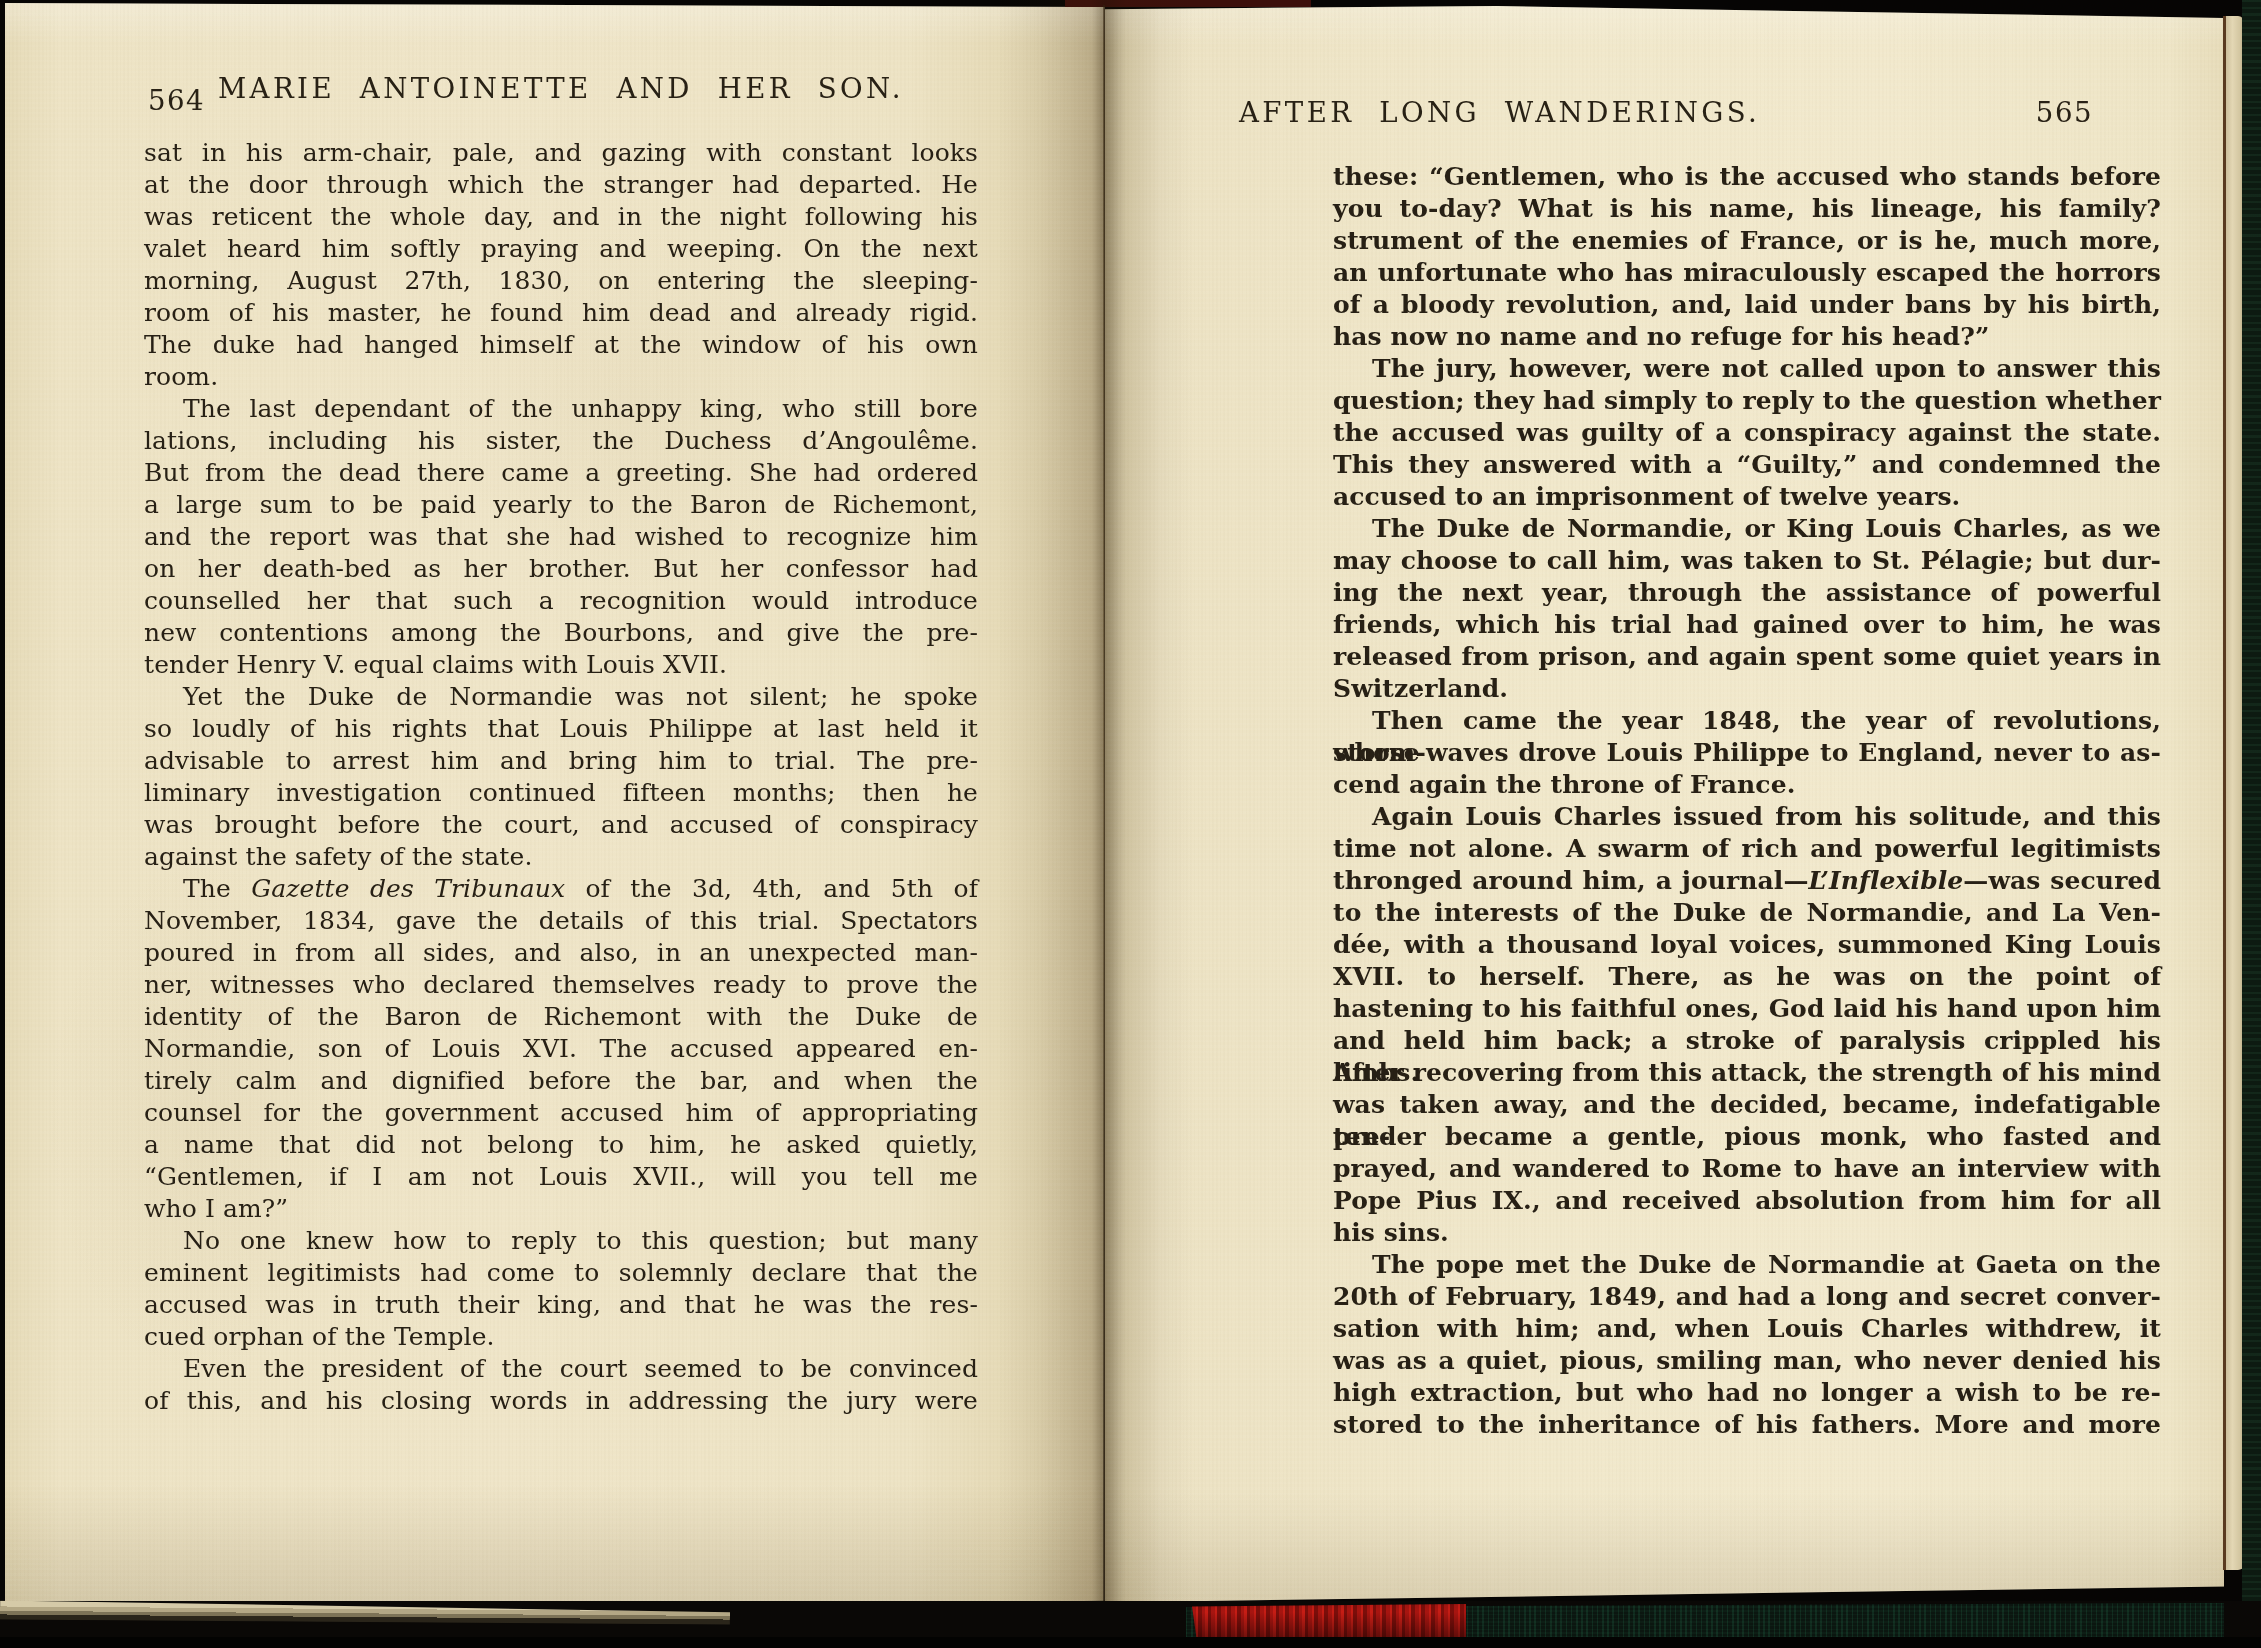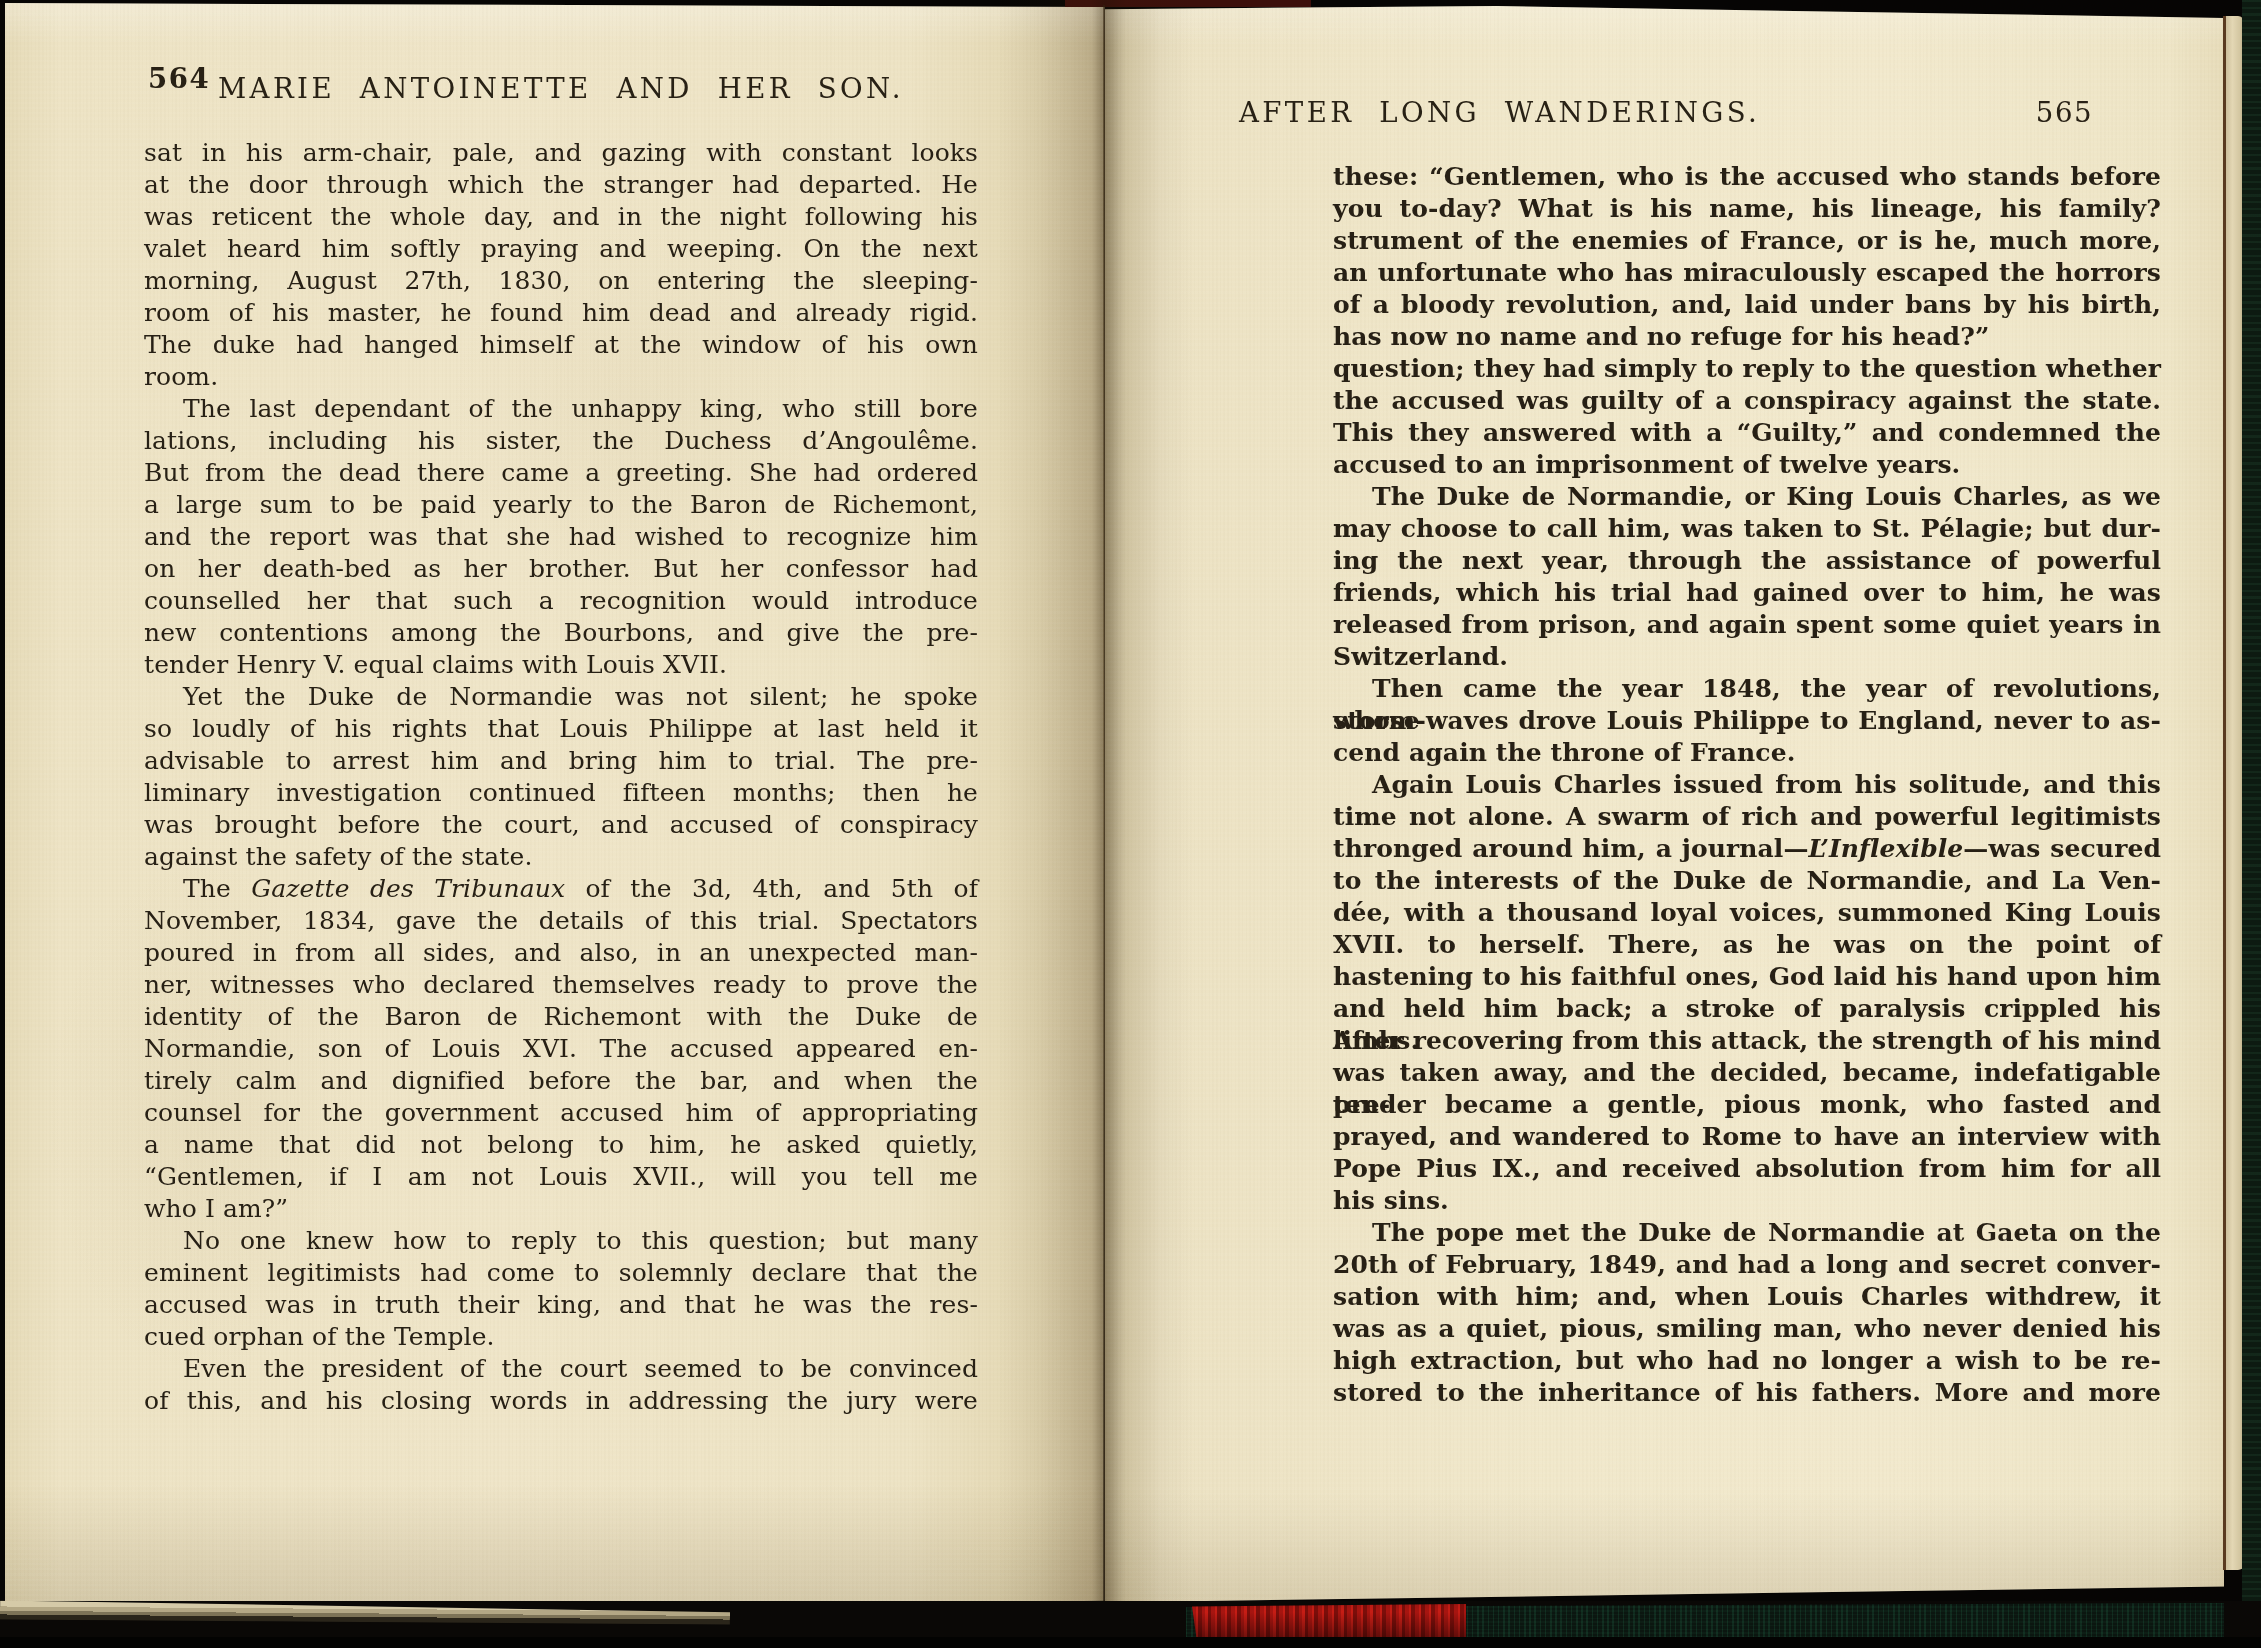--- a/index.html
+++ b/index.html
@@ -80,21 +80,21 @@
     clip-path:polygon(0 6%,100% 0,100% 100%,2% 100%);
   }
   
   .running-head{position:absolute;color:#282115;font-size:27.6px;line-height:30px;white-space:nowrap;}
   .head-title{letter-spacing:3.4px;word-spacing:12.7px;}
   .pagenum{letter-spacing:1.5px;}
   .text-col{position:absolute;color:#272015;font-size:25px;line-height:32px;letter-spacing:0.1px;}
   .text-col .line{height:32px;text-align:justify;text-align-last:justify;overflow:visible;white-space:normal;}
   .text-col .line.para-end{text-align-last:left;}
   .text-col .line.indent{text-indent:39px;}
-  #left-head-num{left:148px;top:64px;font-weight:bold;}
+  #left-head-num{left:148px;top:86px;}
   #left-head-title{left:144px;top:74px;width:834px;text-align:center;}
   #right-head-title{left:1306px;top:98px;width:834px;text-align:left;transform:translateX(-67px);}
   #right-head-num{left:1981px;top:98px;width:112px;text-align:right;}
   #left-text{left:144px;top:137px;width:834px;}
   #right-text{left:1333px;top:161px;width:828px;font-weight:bold;}
 </style>
 </head>
 <body>
 
 <div class="page" id="left-page">
@@ -165,20 +165,21 @@
     <div class="line indent">Even the president of the court seemed to be convinced</div>
     <div class="line">of this, and his closing words in addressing the jury were</div>
   </div>
 <div class="text-col" id="right-text">
     <div class="line">these: “Gentlemen, who is the accused who stands before</div>
     <div class="line">you to-day?  What is his name, his lineage, his family?</div>
     <div class="line">strument of the enemies of France, or is he, much more,</div>
     <div class="line">an unfortunate who has miraculously escaped the horrors</div>
     <div class="line">of a bloody revolution, and, laid under bans by his birth,</div>
     <div class="line para-end">has now no name and no refuge for his head?”</div>
+    <div class="line indent">The jury, however, were not called upon to answer this</div>
     <div class="line">question; they had simply to reply to the question whether</div>
     <div class="line">the accused was guilty of a conspiracy against the state.</div>
     <div class="line">This they answered with a “Guilty,” and condemned the</div>
     <div class="line para-end">accused to an imprisonment of twelve years.</div>
     <div class="line indent">The Duke de Normandie, or King Louis Charles, as we</div>
     <div class="line">may choose to call him, was taken to St. Pélagie; but dur-</div>
     <div class="line">ing the next year, through the assistance of powerful</div>
     <div class="line">friends, which his trial had gained over to him, he was</div>
     <div class="line">released from prison, and again spent some quiet years in</div>
     <div class="line para-end">Switzerland.</div>

